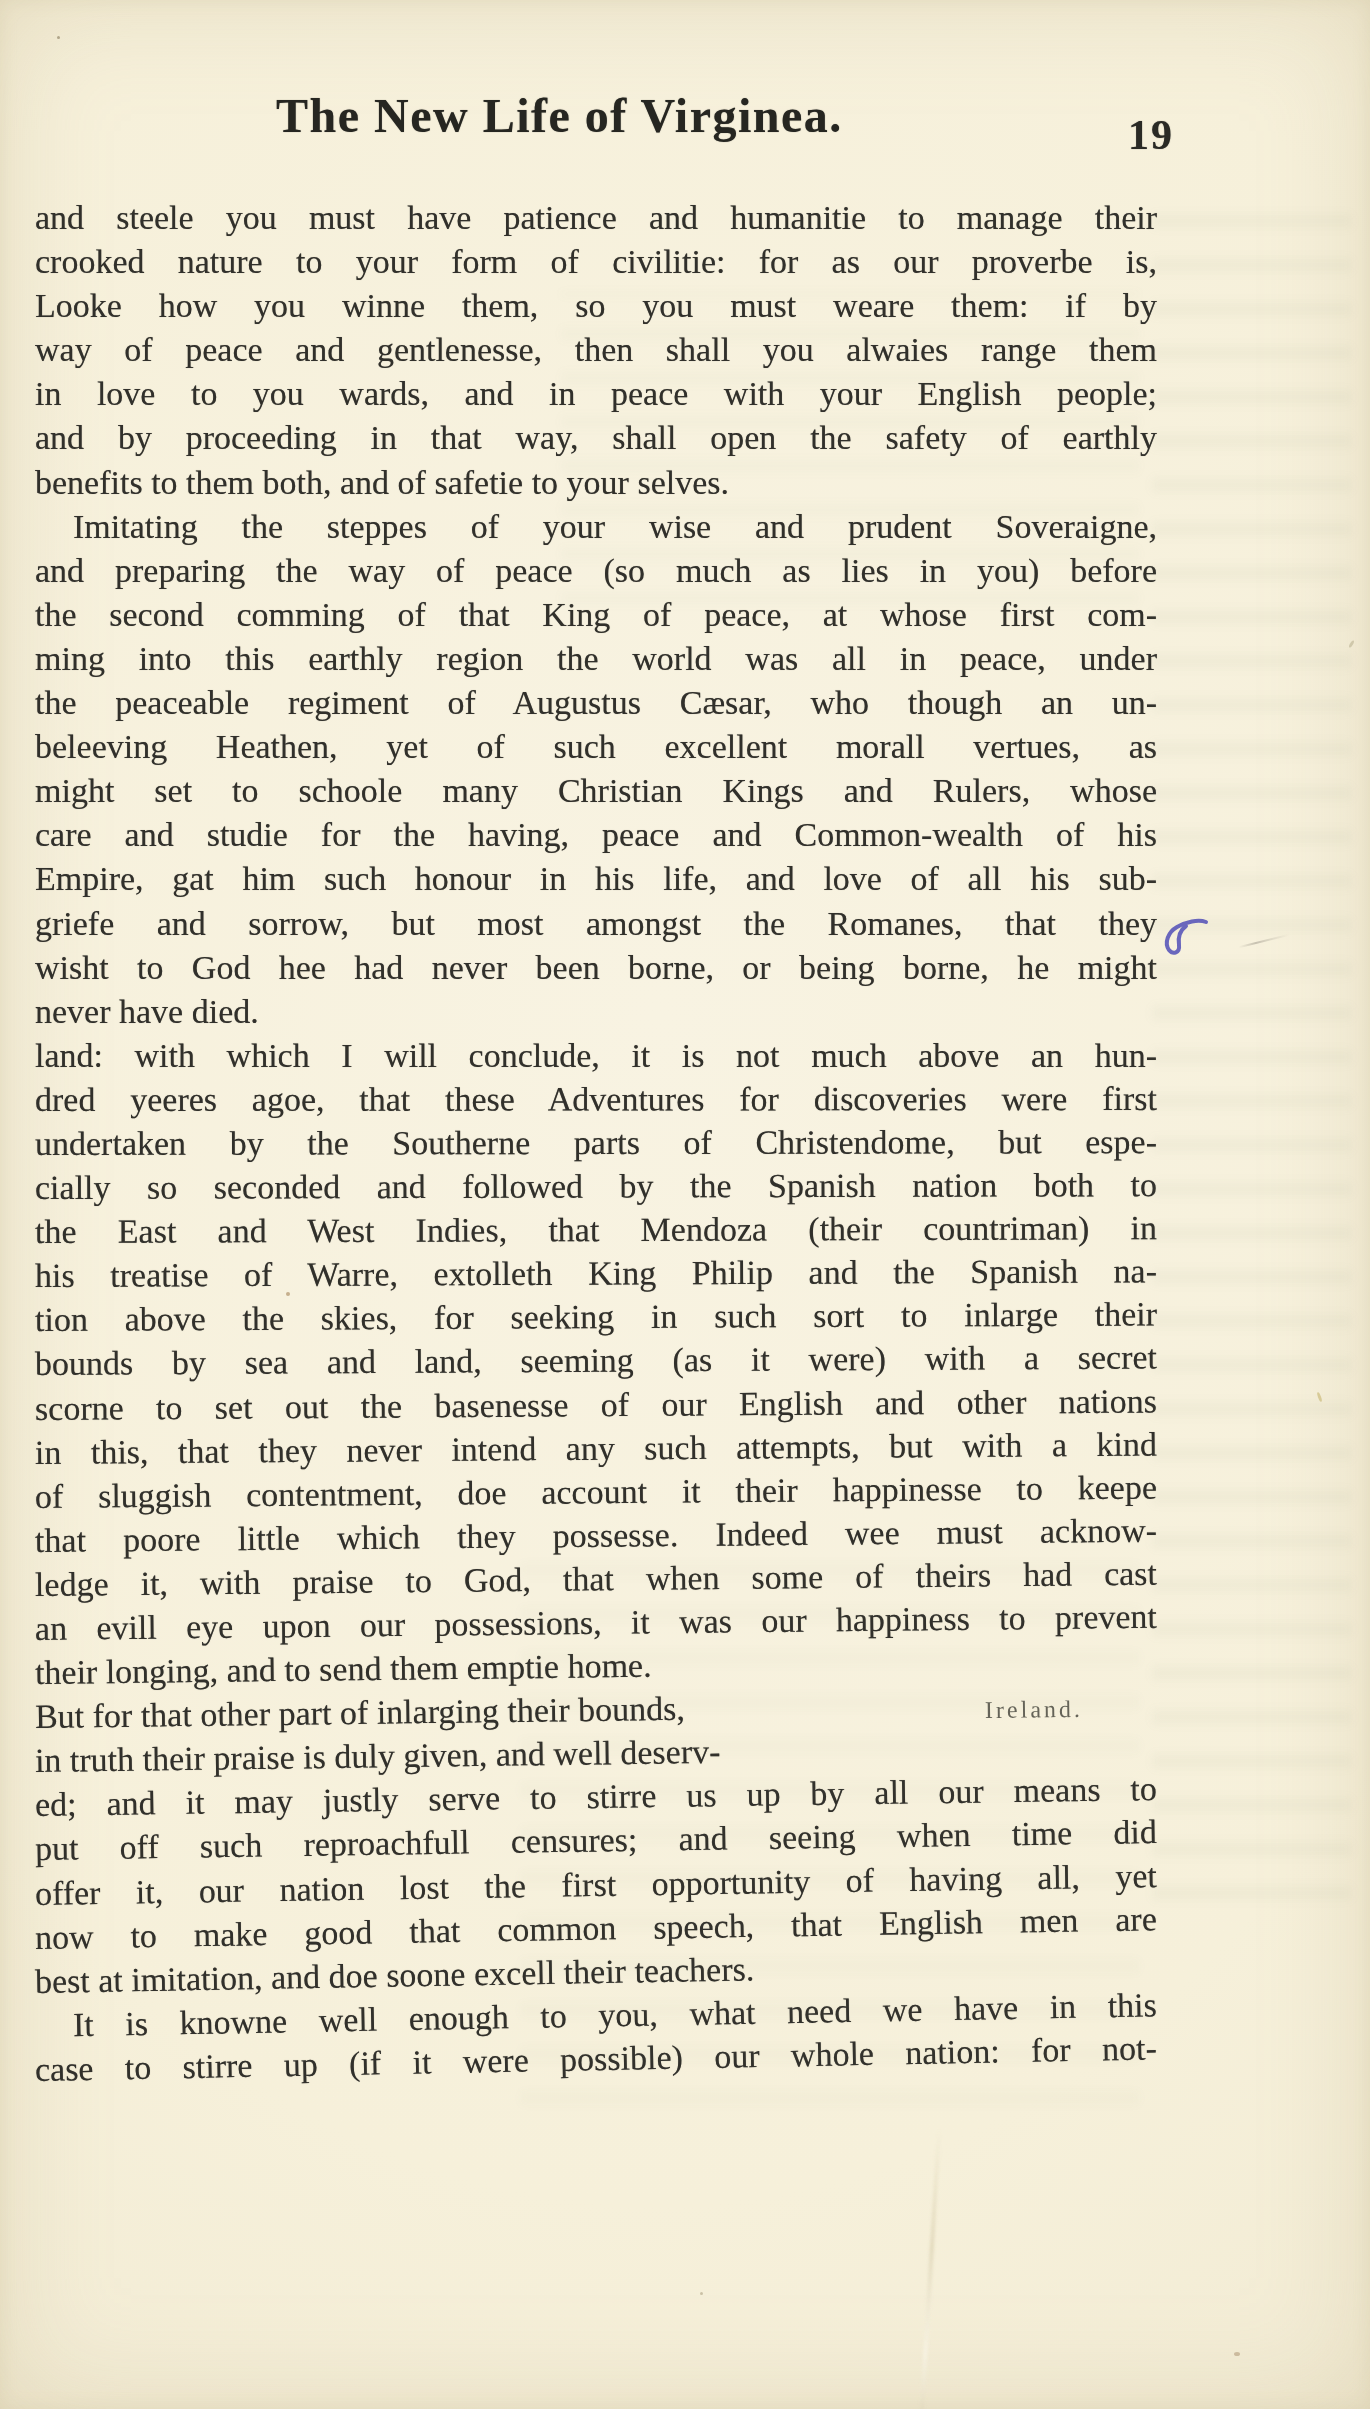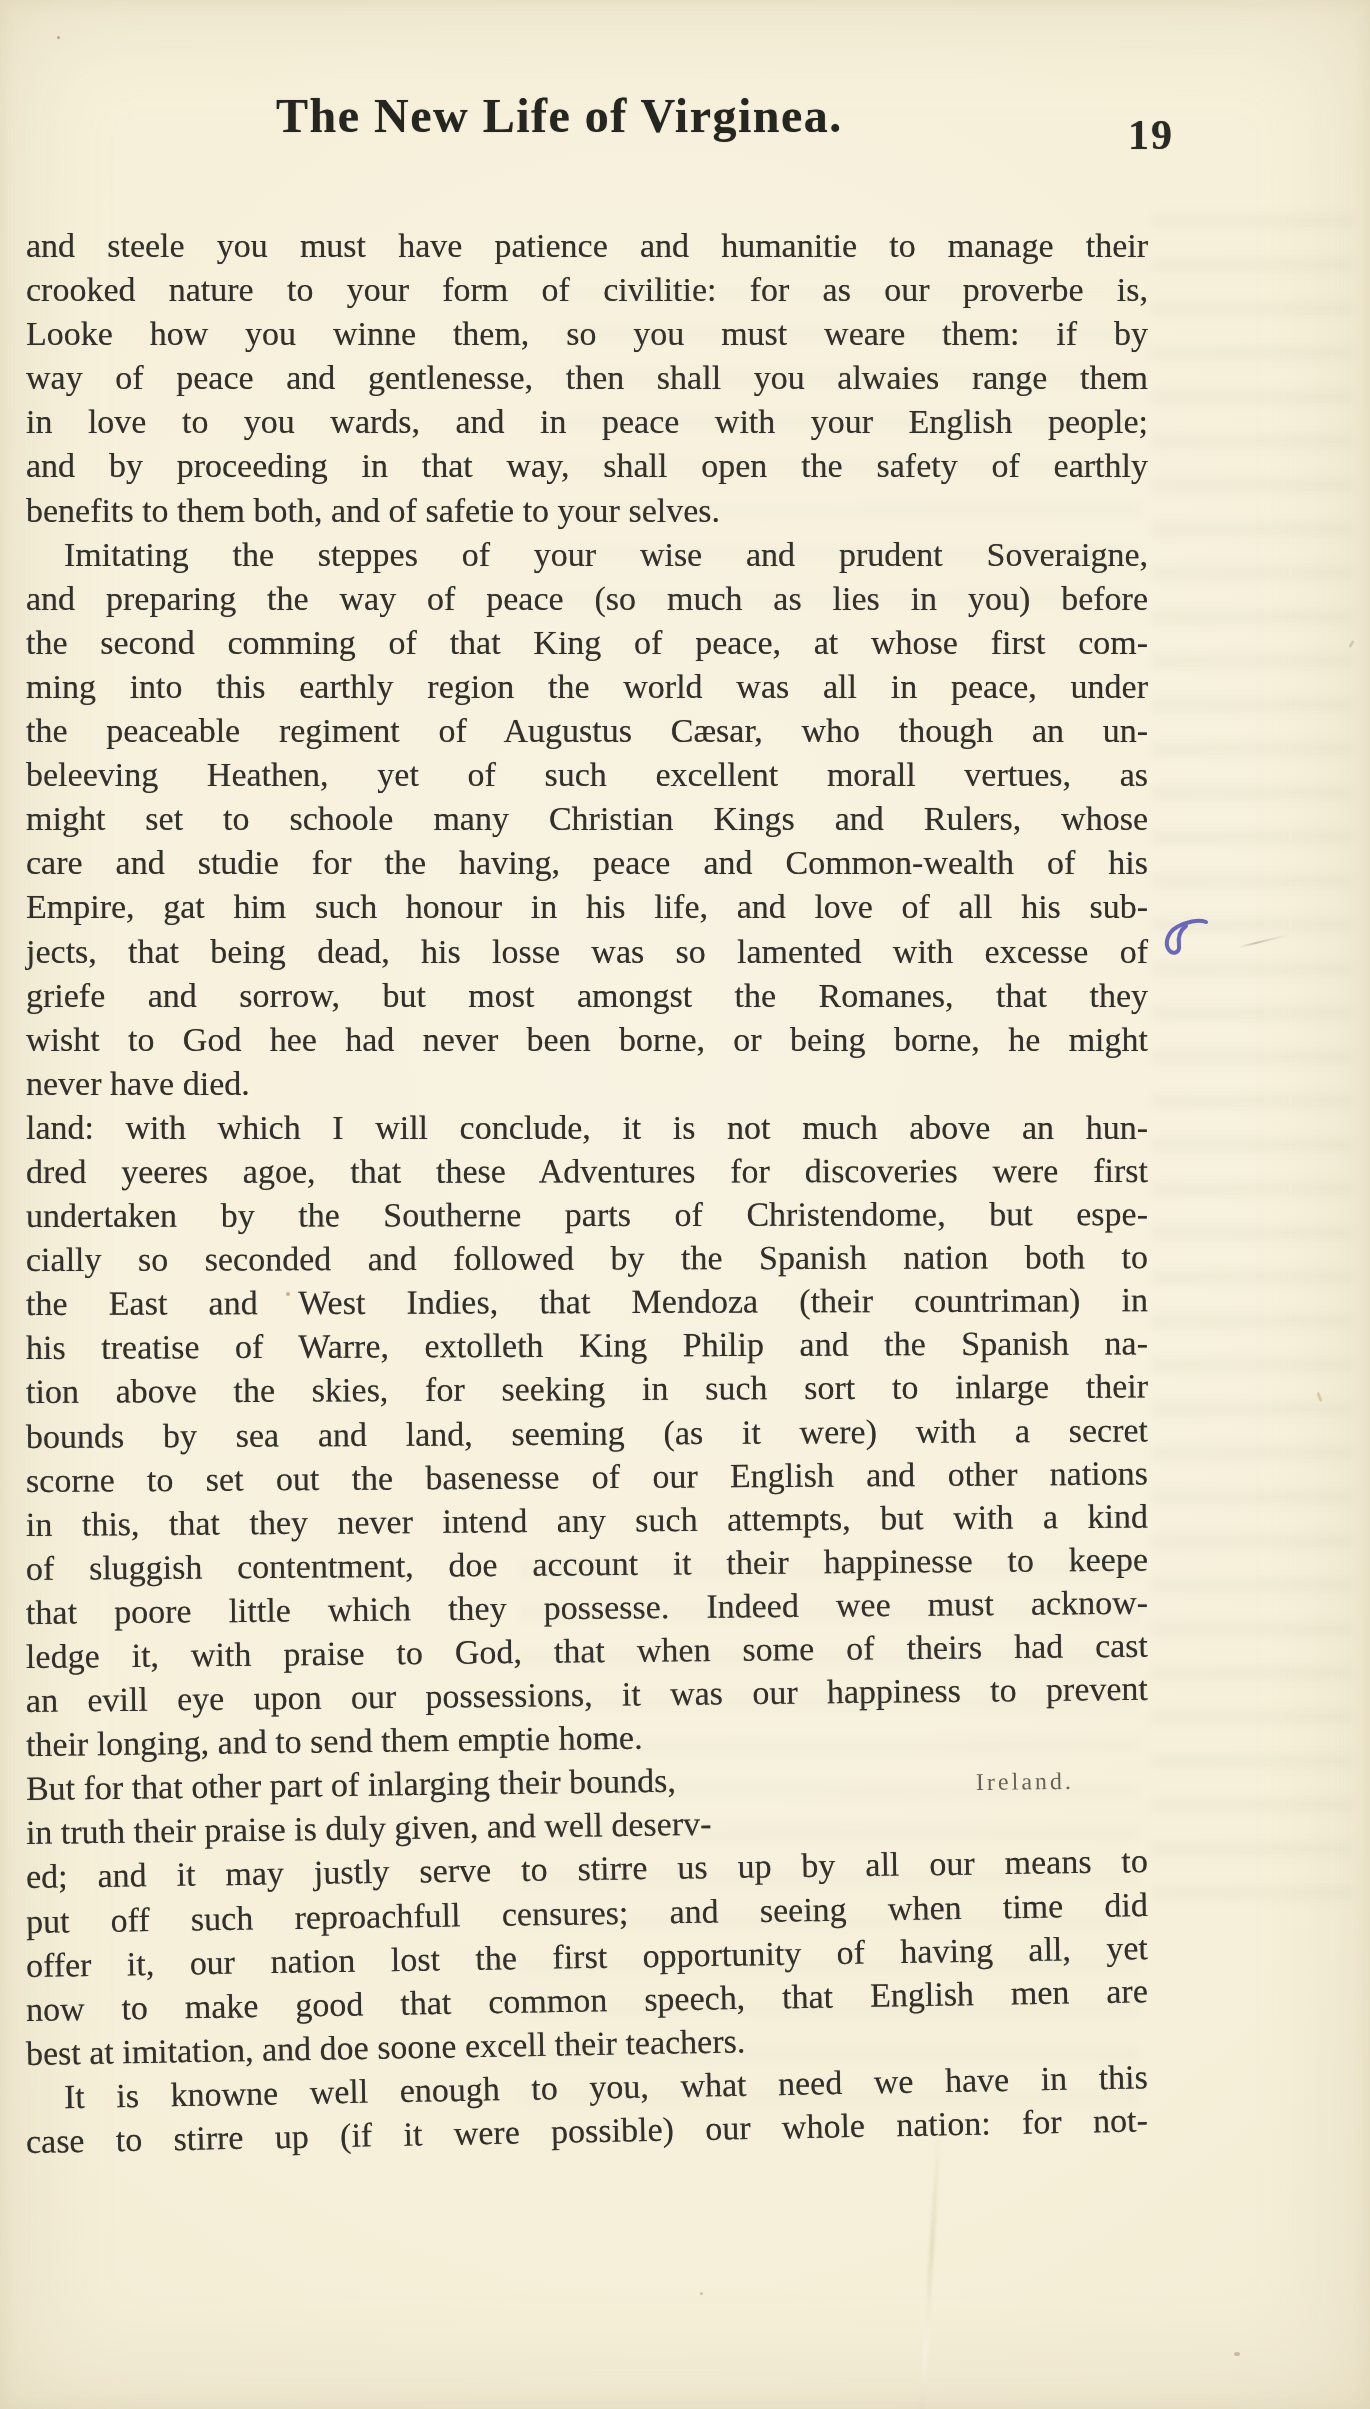--- a/index.html
+++ b/index.html
@@ -21,24 +21,23 @@
     white-space:nowrap;
   }
   .page-number{
     position:absolute;left:1128px;top:96px;
     font-size:42px;font-weight:bold;color:#2a2a25;
     line-height:1;letter-spacing:2px;
     text-shadow:0 0 1px rgba(38,38,33,.5);
     margin-top:18px;
   }
   .text-block{
-    position:absolute;left:26px;top:196px;width:1122px;
+    position:absolute;left:35px;top:196px;width:1122px;
     font-size:34px;color:#31302b;
     text-shadow:0 0 0.7px rgba(49,48,43,.55);
-    margin-top:28px;
   }
   .line{
     position:relative;height:44.1px;line-height:44.1px;
     white-space:nowrap;
     transform-origin:left center;
   }
   .line.j{white-space:normal;text-align:justify;text-align-last:justify;height:44.1px;overflow:visible;}
   .line.ind{text-indent:38px;}
   .marginnote{
     position:absolute;left:950px;top:5px;
@@ -95,21 +94,20 @@
       <div class="line">benefits to them both, and of safetie to your selves.</div>
       <div class="line j ind">Imitating the steppes of your wise and prudent Soveraigne,</div>
       <div class="line j">and preparing the way of peace (so much as lies in you) before</div>
       <div class="line j">the second comming of that King of peace, at whose first com-</div>
       <div class="line j">ming into this earthly region the world was all in peace, under</div>
       <div class="line j">the peaceable regiment of Augustus Cæsar, who though an un-</div>
       <div class="line j">beleeving Heathen, yet of such excellent morall vertues, as</div>
       <div class="line j">might set to schoole many Christian Kings and Rulers, whose</div>
       <div class="line j">care and studie for the having, peace and Common-wealth of his</div>
       <div class="line j">Empire, gat him such honour in his life, and love of all his sub-</div>
-      <div class="line j">jects, that being dead, his losse was so lamented with excesse of</div>
       <div class="line j">griefe and sorrow, but most amongst the Romanes, that they</div>
       <div class="line j">wisht to God hee had never been borne, or being borne, he might</div>
       <div class="line">never have died.</div>
       <div class="line j">land: with which I will conclude, it is not much above an hun-</div>
       <div class="line j" style="transform: rotate(-0.048deg);">dred yeeres agoe, that these Adventures for discoveries were first</div>
       <div class="line j" style="transform: rotate(-0.096deg);">undertaken by the Southerne parts of Christendome, but espe-</div>
       <div class="line j" style="transform: rotate(-0.144deg);">cially so seconded and followed by the Spanish nation both to</div>
       <div class="line j" style="transform: rotate(-0.192deg);">the East and West Indies, that Mendoza (their countriman) in</div>
       <div class="line j" style="transform: rotate(-0.24deg);">his treatise of Warre, extolleth King Philip and the Spanish na-</div>
       <div class="line j" style="transform: rotate(-0.288deg);">tion above the skies, for seeking in such sort to inlarge their</div>

